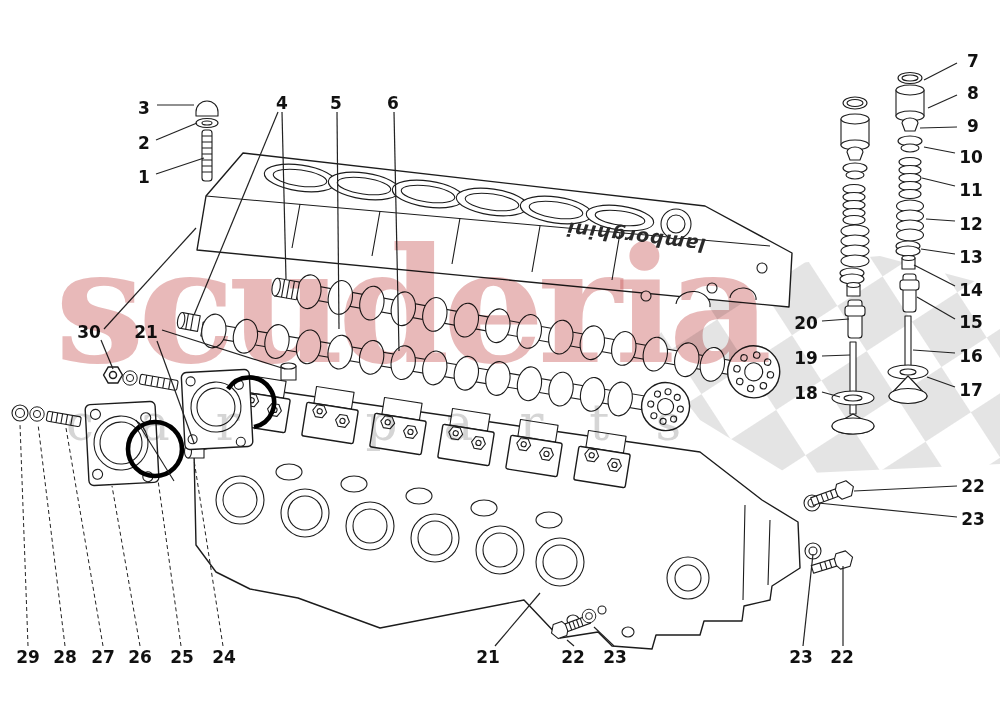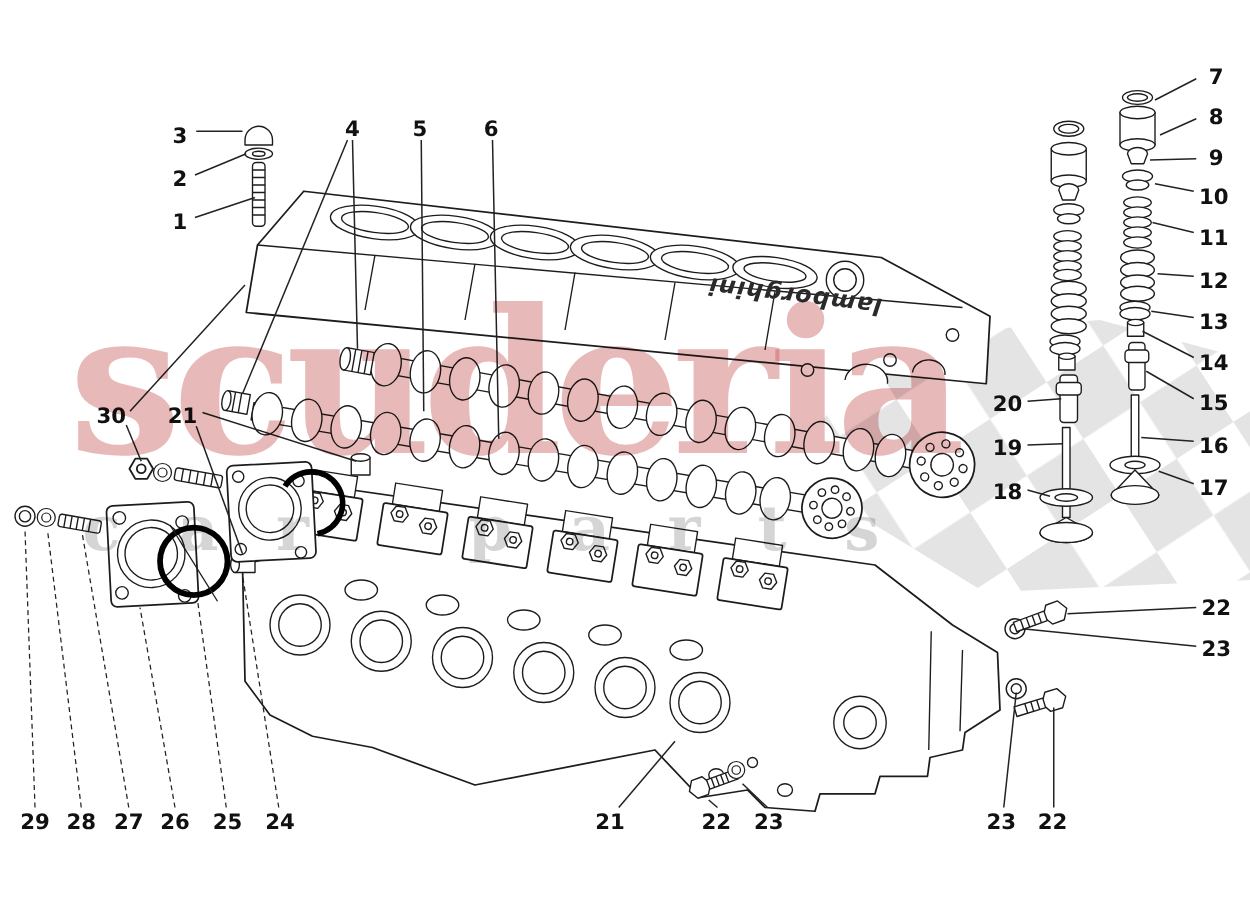--- a/index.html
+++ b/index.html
@@ -16,21 +16,21 @@
   .lead{stroke:#222;stroke-width:1.2;fill:none;}
   .lead.dashed{stroke-dasharray:4 3;stroke-width:1;}
   .callout{font:bold 17px "DejaVu Sans",sans-serif;fill:#111;text-anchor:middle;}
   .boldring{fill:none;stroke:#000;stroke-width:4.6;}
   .coverbrand{font:bold italic 19px "DejaVu Sans",sans-serif;fill:#2a2a2a;letter-spacing:1px;}
   #wm-brand{position:absolute;left:55px;top:226px;z-index:2;pointer-events:none;
     font-family:"DejaVu Serif",serif;font-weight:bold;font-size:160px;line-height:1;
     letter-spacing:-7px;color:var(--brand);mix-blend-mode:multiply;}
   #wm-tag{position:absolute;left:66px;top:398px;z-index:2;pointer-events:none;
     font-family:"DejaVu Serif",serif;font-size:50px;line-height:1;
-    letter-spacing:46px;word-spacing:18px;color:var(--tag);mix-blend-mode:multiply;font-weight:bold;}
+    letter-spacing:46px;word-spacing:18px;color:var(--tag);mix-blend-mode:multiply;}
 </style>
 </head>
 <body>
 
 <div id="stage">
 
 <svg width="1000" height="727" viewBox="0 0 1000 727">
   <defs>
     <pattern id="chk" width="108" height="108" patternUnits="userSpaceOnUse">
       <rect width="54" height="54" fill="var(--checker)"></rect>

